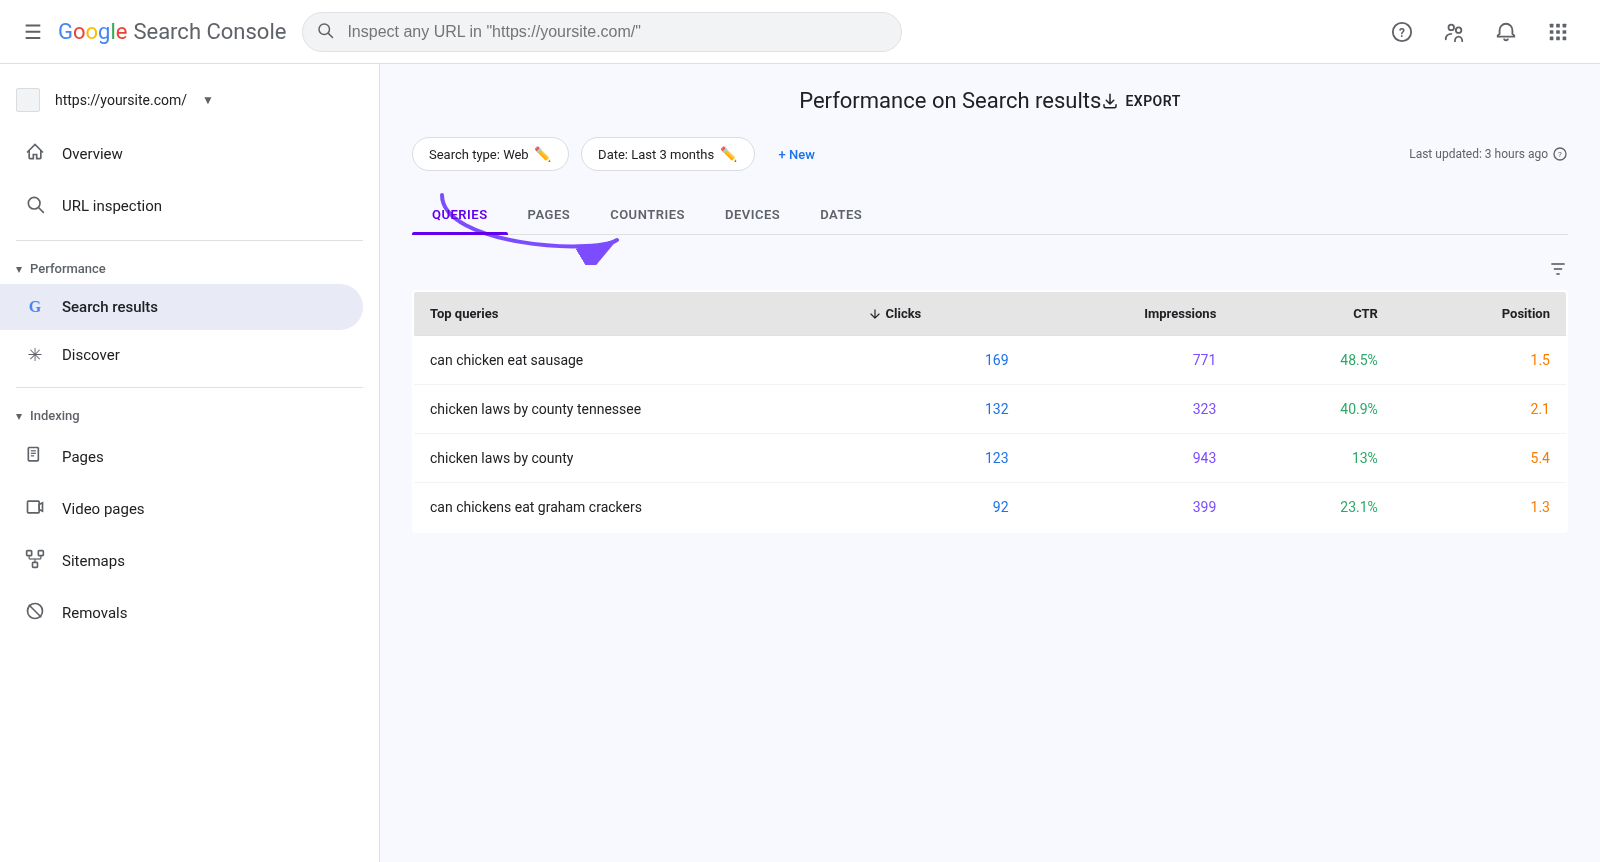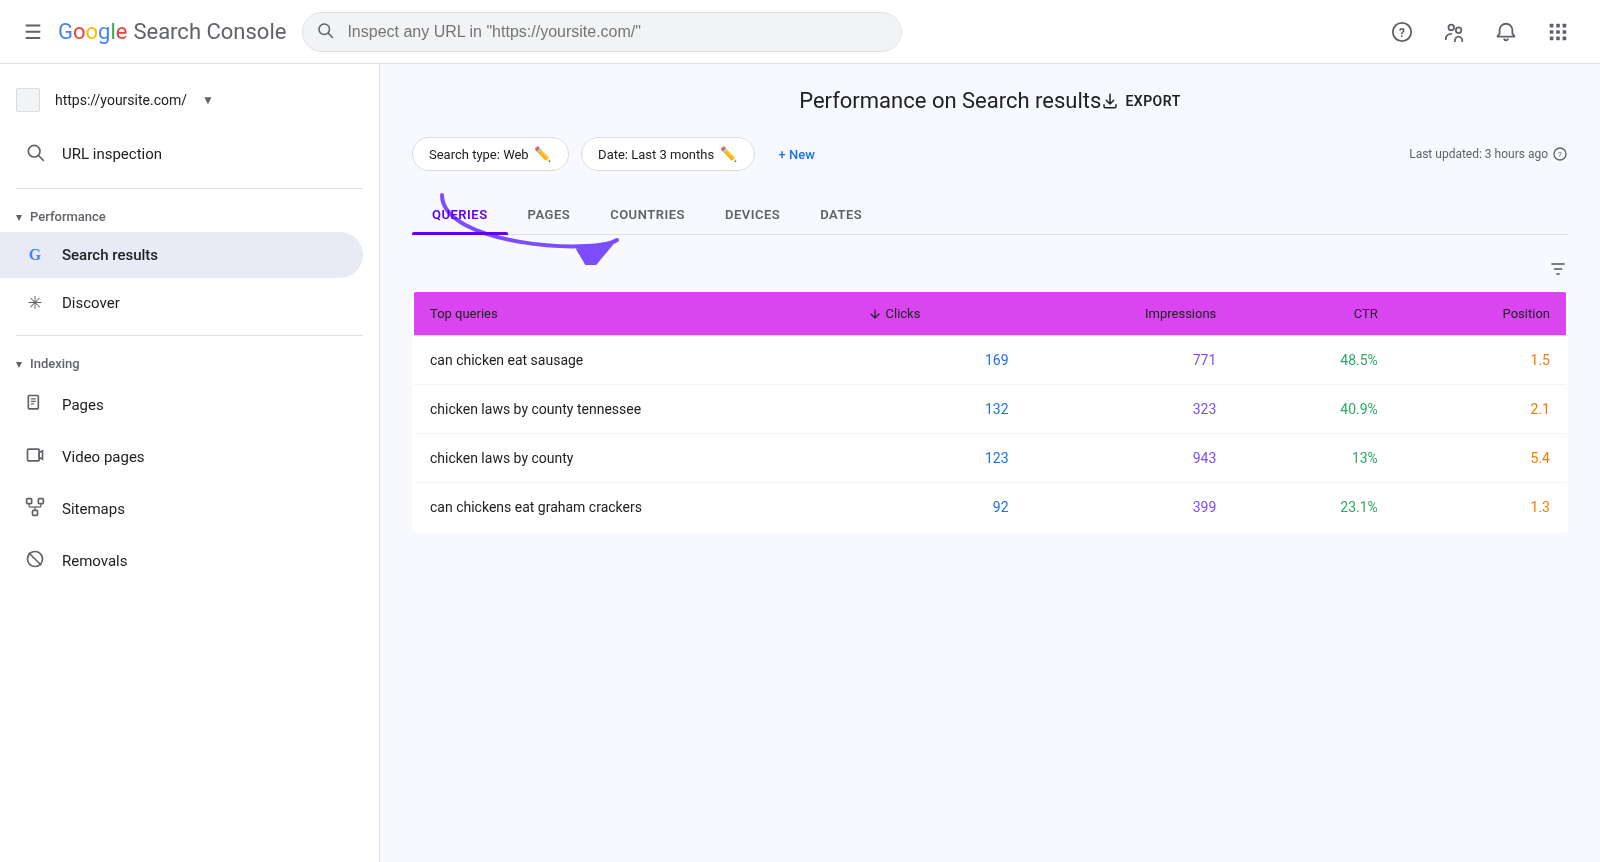--- a/index.html
+++ b/index.html
@@ -294,24 +294,24 @@
       border-collapse: collapse;
       background: #fff;
       border: 2px solid #7c4dff;
       border-radius: 4px;
       overflow: hidden;
     }
     .queries-table th {
       padding: 14px 16px;
       text-align: left;
       font-size: 13px;
-      font-weight: 400;
+      font-weight: 700;
       color: #202124;
       border-bottom: 1px solid #e0e0e0;
-      background: #d946ef;
+      background: #e5e5e5;
     }
     .queries-table td {
       padding: 16px 16px;
       border-bottom: 1px solid #f1f3f4;
       font-size: 14px;
     }
     .queries-table tr:last-child td { border-bottom: none; }
 
     .td-query { color: #202124; font-size: 14px; }
     .td-clicks { color: #1a73e8; text-align: right; font-size: 14px; }
@@ -396,20 +396,29 @@
 <div class="layout">
 
   <div class="sidebar">
 
     <div class="site-selector">
       <div class="site-favicon"></div>
       <span class="site-url">https://yoursite.com/</span>
       <span class="dropdown-arrow">▼</span>
     </div>
 
+    <div class="nav-item">
+      <span class="nav-icon">
+        <svg width="20" height="20" viewBox="0 0 24 24" fill="none">
+            <path d="M3 12L12 3l9 9" stroke="#5f6368" stroke-width="2" stroke-linecap="round"></path>
+            <path d="M5 10v9a1 1 0 0 0 1 1h4v-5h4v5h4a1 1 0 0 0 1-1v-9" stroke="#5f6368" stroke-width="2"></path>
+          </svg>
+      </span>
+      <span>Overview</span>
+    </div>
 
     <div class="nav-item">
       <span class="nav-icon">
         <svg width="20" height="20" viewBox="0 0 24 24" fill="none">
             <circle cx="11" cy="11" r="7" stroke="#5f6368" stroke-width="2"></circle>
             <line x1="16.5" y1="16.5" x2="22" y2="22" stroke="#5f6368" stroke-width="2" stroke-linecap="round"></line>
           </svg>
       </span>
       <span>URL inspection</span>
     </div>

